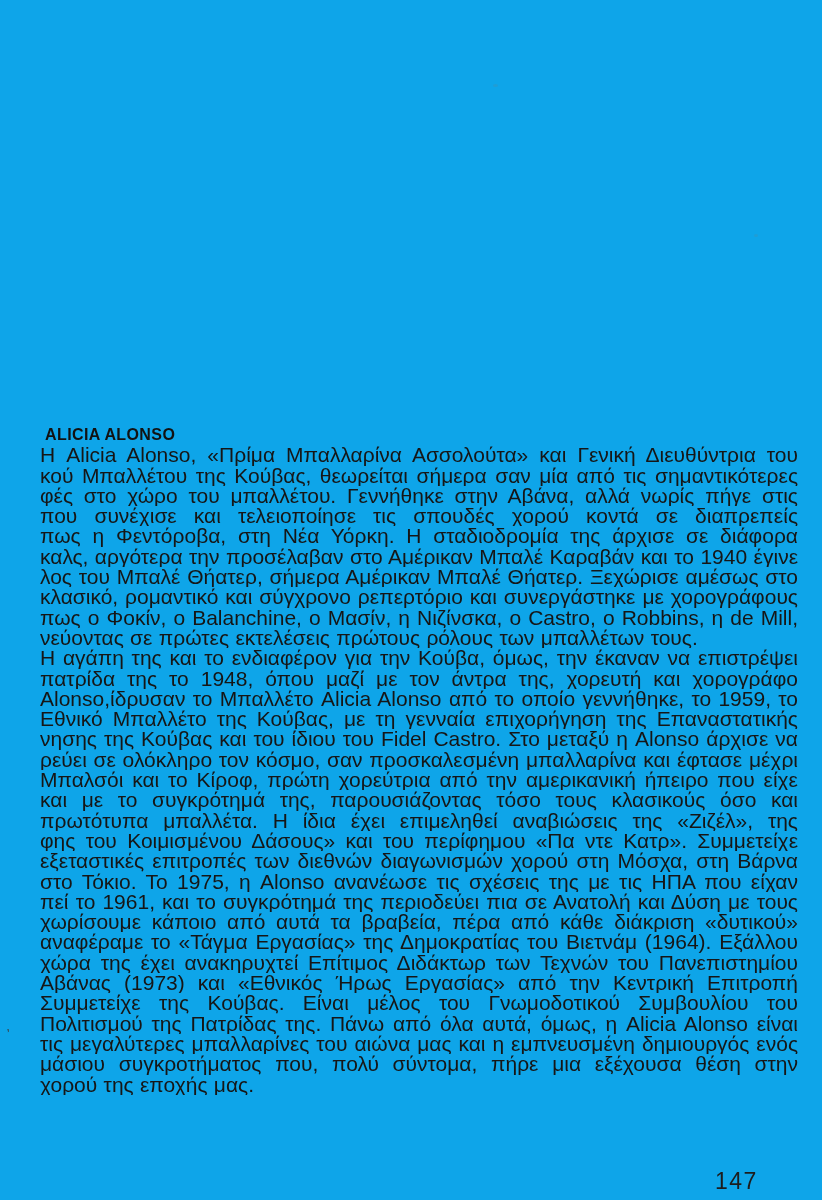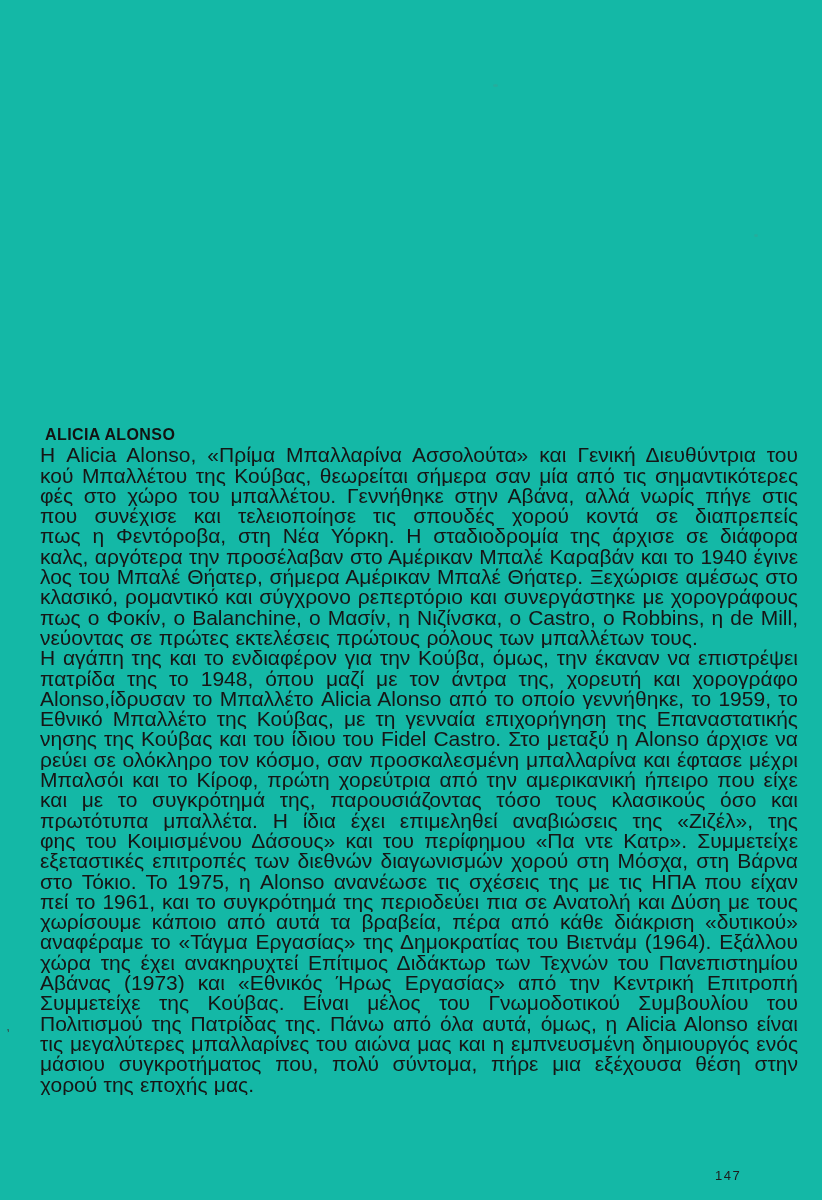--- a/index.html
+++ b/index.html
@@ -4,21 +4,21 @@
 <style>
   html, body { margin: 0; padding: 0; }
   body {
     width: 822px; height: 1200px;
     background: #f4f4f2;
     font-family: "Liberation Sans", sans-serif;
   }
   .page {
     position: relative;
     width: 822px; height: 1200px;
-    background: #14b8a6;
+    background: #0ea5e9;
     overflow: hidden;
     color: #161616;
   }
   .content {
     position: absolute;
     left: 40px; top: 425px;
     width: 758px;
   }
   .heading {
     font-size: 16px;
@@ -37,21 +37,21 @@
     text-align-last: justify;
     color: #161616;
     word-spacing: 0.5px;
   }
   .tline.para-end {
     text-align-last: left;
   }
   .pagenum {
     position: absolute;
     left: 715px; top: 1168px;
-    font-size: 13px;
+    font-size: 23px;
     font-weight: 500;
     letter-spacing: 1.5px;
     color: #1d1d1d;
   }
   .margin-mark {
     position: absolute;
     left: 7px; top: 1026px;
     font-size: 13px;
     color: #3a3a3a;
     transform: rotate(-8deg);

